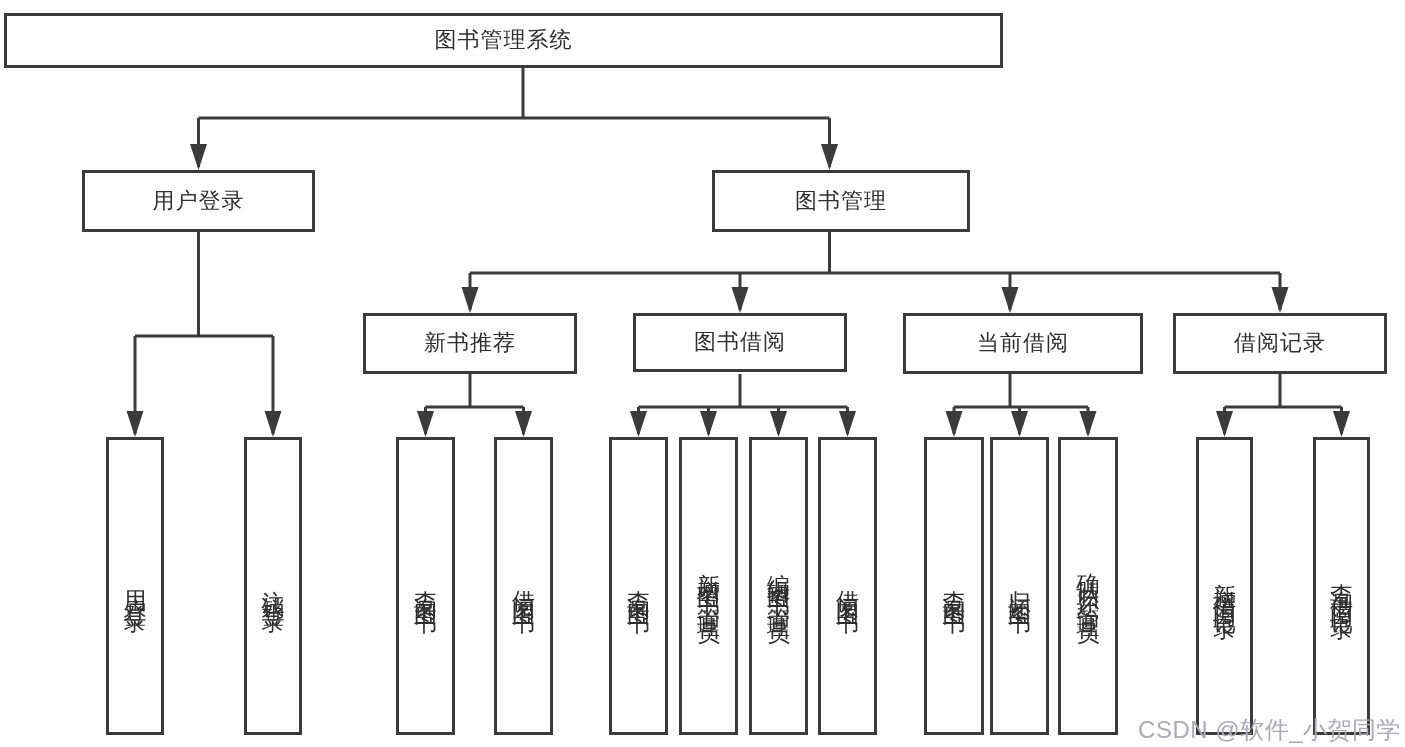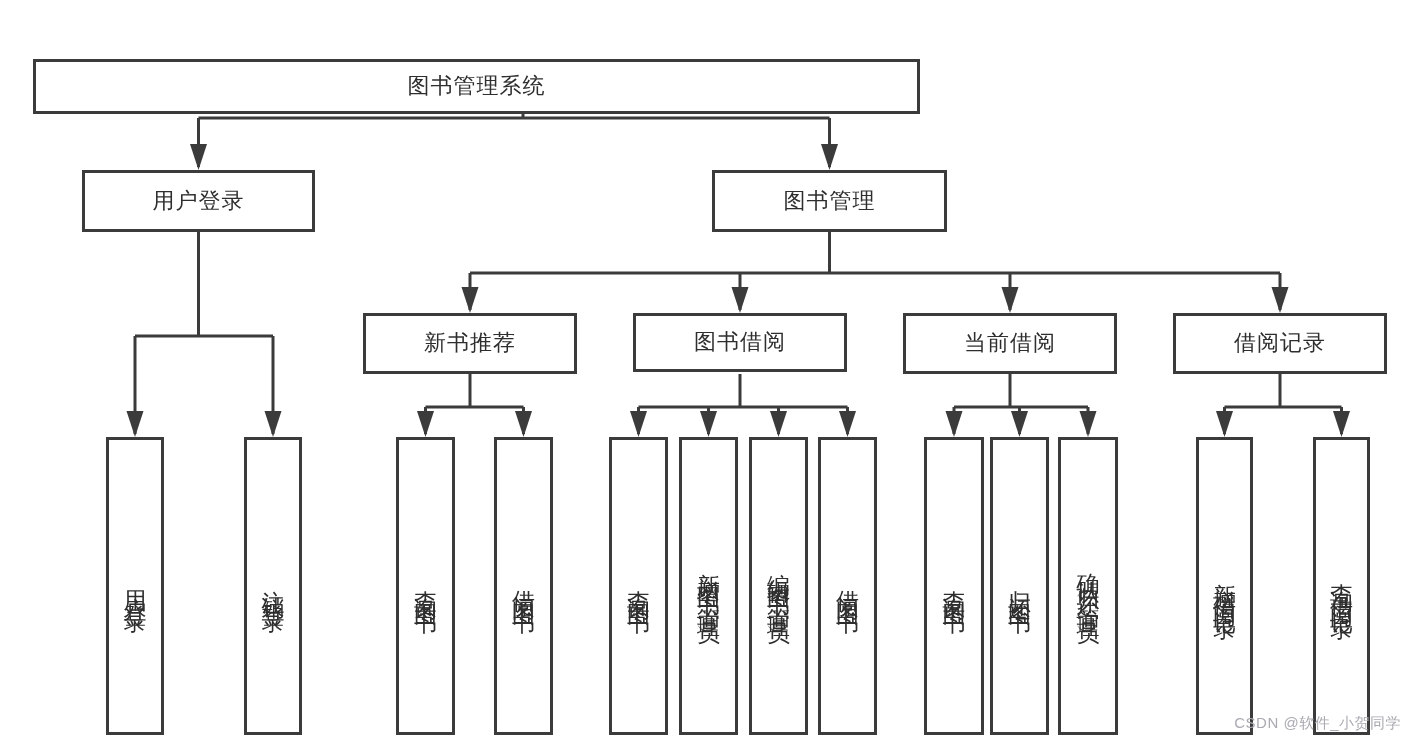--- a/index.html
+++ b/index.html
@@ -34,21 +34,21 @@
     writing-mode: vertical-rl;
     letter-spacing: 7px;
     font-size: 23px;
     line-height: 1;
   }
   .watermark {
     position: absolute;
     right: 4px;
     top: 714px;
     color: #aaaab2;
-    font-size: 15px;
+    font-size: 24px;
     letter-spacing: 0.5px;
     white-space: nowrap;
   }
 </style>
 </head>
 <body>
 
 <div class="stage">
   <svg class="connector-layer" width="1405" height="747" viewBox="0 0 1405 747">
       <line x1="523" y1="68" x2="523" y2="118" stroke="#3b3b3b" stroke-width="3"></line>
@@ -98,36 +98,36 @@
       <polygon points="700,411 717,411 708.5,437" fill="#3b3b3b"></polygon>
       <polygon points="770,411 787,411 778.5,437" fill="#3b3b3b"></polygon>
       <polygon points="839,411 856,411 847.5,437" fill="#3b3b3b"></polygon>
       <polygon points="945.5,411 962.5,411 954,437" fill="#3b3b3b"></polygon>
       <polygon points="1011,411 1028,411 1019.5,437" fill="#3b3b3b"></polygon>
       <polygon points="1079.5,411 1096.5,411 1088,437" fill="#3b3b3b"></polygon>
       <polygon points="1216,411 1233,411 1224.5,437" fill="#3b3b3b"></polygon>
       <polygon points="1333,411 1350,411 1341.5,437" fill="#3b3b3b"></polygon>
     </svg>
   <div id="boxes">
-      <div class="box" style="left: 33px; top: 13px; width: 887px; height: 55px; margin-top: 46px;">
+      <div class="box" style="left: 4px; top: 13px; width: 999px; height: 55px;">
         <span class="label">图书管理系统</span>
       </div>
       <div class="box" style="left: 82px; top: 170px; width: 233px; height: 62px;">
         <span class="label">用户登录</span>
       </div>
-      <div class="box" style="left: 712px; top: 170px; width: 235px; height: 62px;">
+      <div class="box" style="left: 712px; top: 170px; width: 258px; height: 62px;">
         <span class="label">图书管理</span>
       </div>
       <div class="box" style="left: 363px; top: 313px; width: 214px; height: 61px; text-align: right;">
         <span class="label">新书推荐</span>
       </div>
       <div class="box" style="left: 633px; top: 313px; width: 214px; height: 59px;">
         <span class="label">图书借阅</span>
       </div>
-      <div class="box" style="left: 903px; top: 313px; width: 214px; height: 61px;">
+      <div class="box" style="left: 903px; top: 313px; width: 240px; height: 61px;">
         <span class="label">当前借阅</span>
       </div>
       <div class="box" style="left: 1173px; top: 313px; width: 214px; height: 61px; justify-content: center;">
         <span class="label">借阅记录</span>
       </div>
       <div class="box vbox" style="left: 106px; top: 437px; width: 58px; height: 298px;">
         <span class="label">用户登录</span>
       </div>
       <div class="box vbox" style="left: 244px; top: 437px; width: 58px; height: 298px;">
         <span class="label">注销登录</span>

